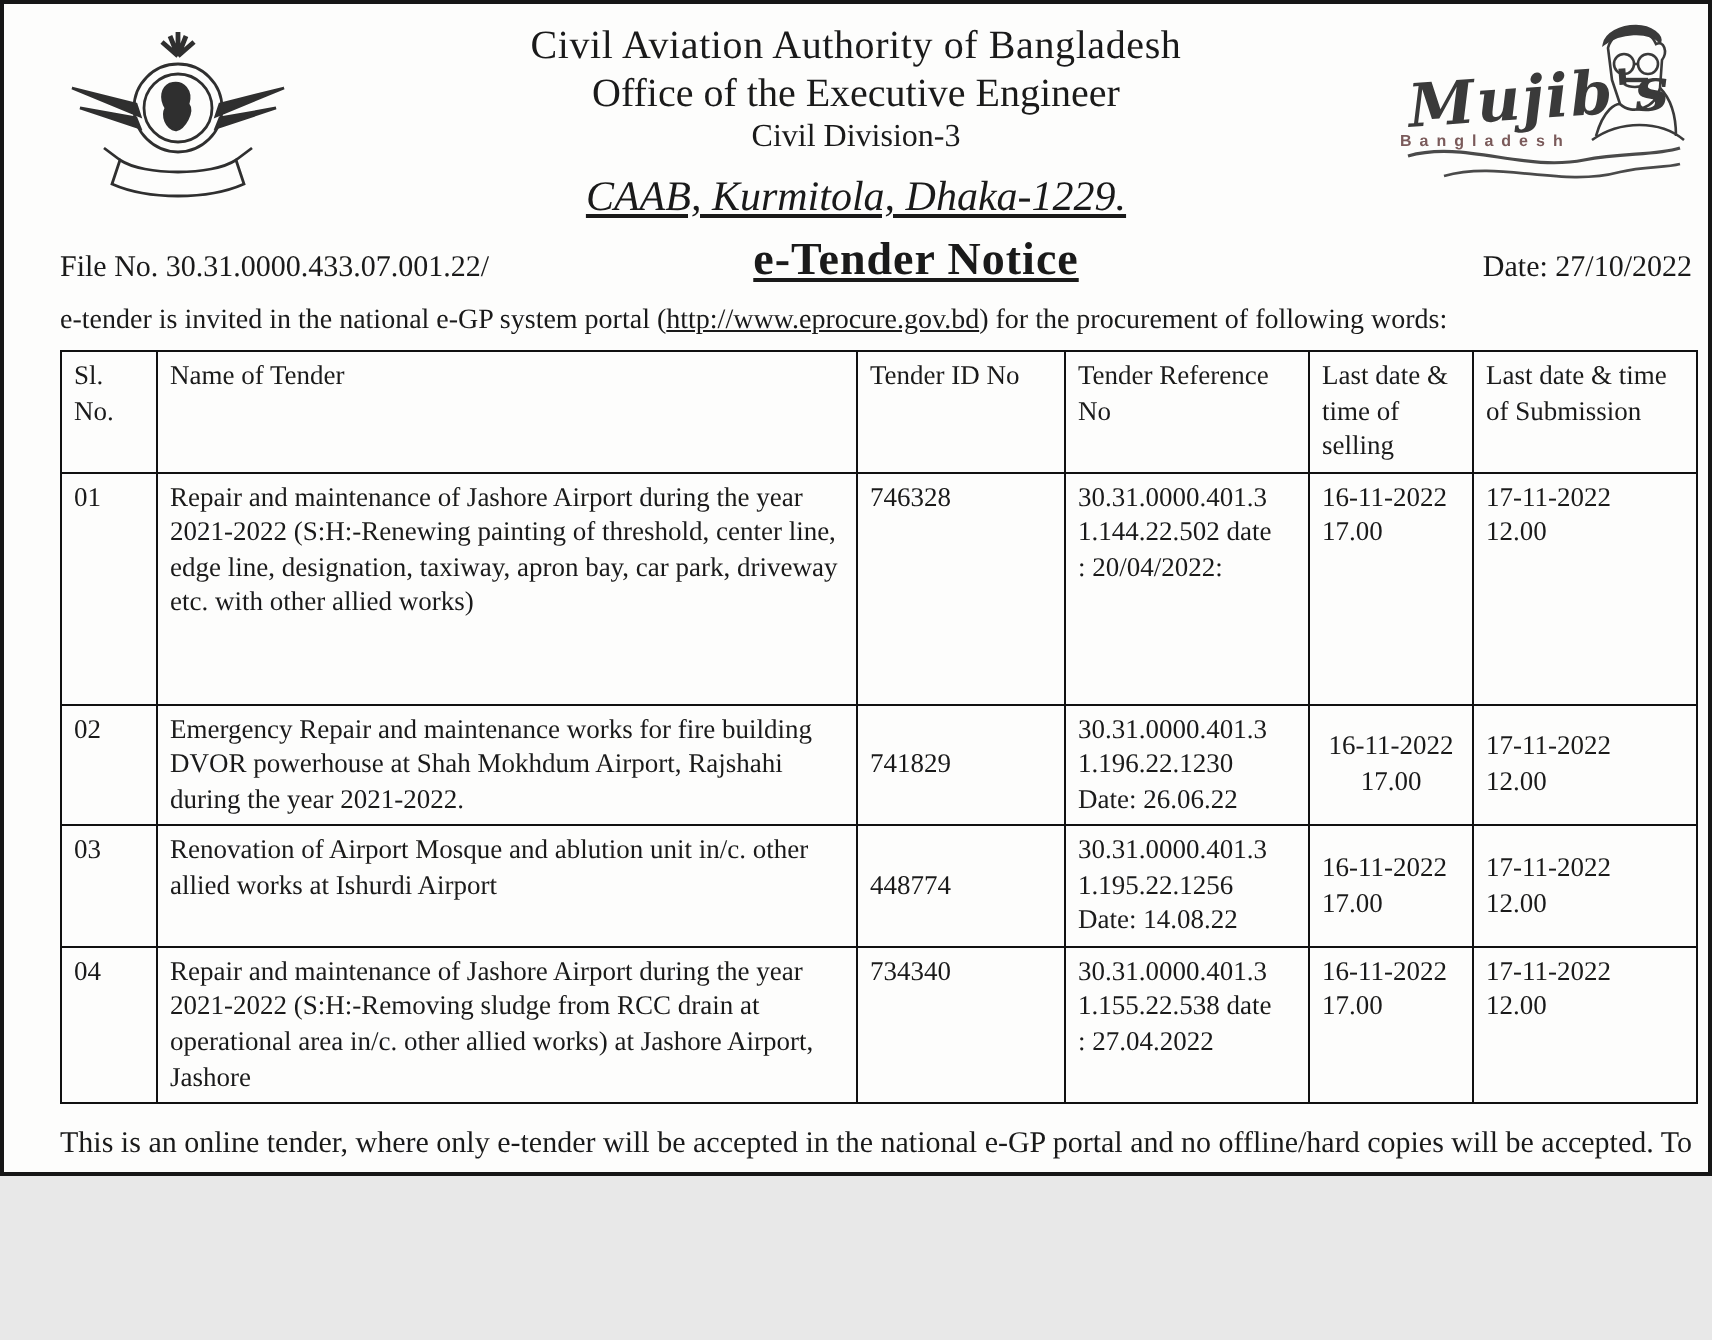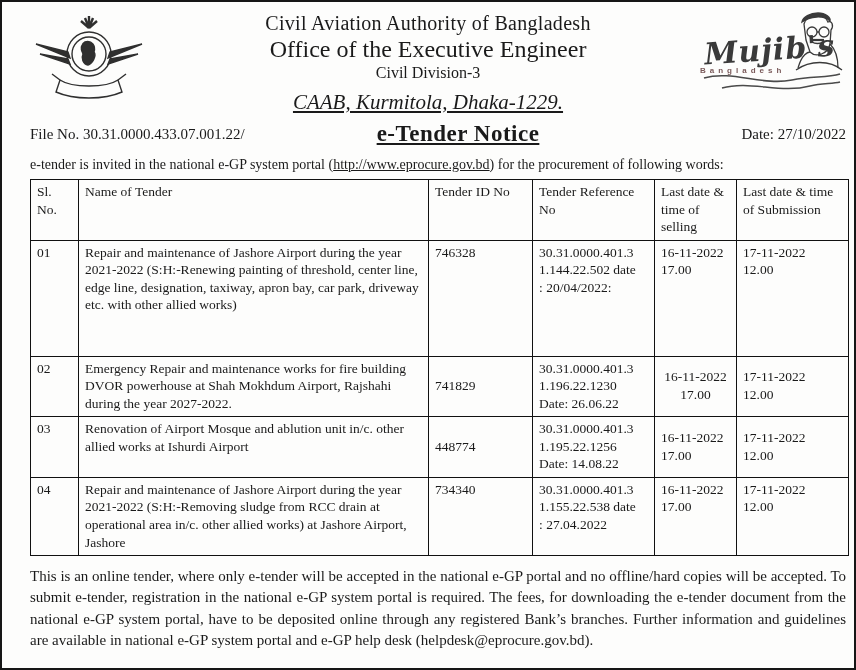--- a/index.html
+++ b/index.html
@@ -1,43 +1,43 @@
 <!DOCTYPE html>
 <html><head>
 <meta charset="utf-8">
 <style>
   html,body{margin:0;padding:0;background:#e8e8e8;}
   .page{
-    position:relative; width:856px; height:670px; background:#fdfdfc;
+    position:relative; width:856px; height:588px; background:#fdfdfc;
     box-sizing:border-box; border:2px solid #161616;
     font-family:"Liberation Serif", serif; color:#1a1a1a; overflow:hidden;
   }
   .inner{position:absolute; left:28px; right:8px; top:6px;}
   
   .hdr{display:flex; align-items:flex-start;}
   .emblem{width:130px; flex:0 0 130px; padding-top:6px;}
   .hdr-center{flex:1; text-align:center; padding-top:4px;}
   .h1{font-size:20px; letter-spacing:.3px;}
-  .h2{font-size:24px; margin-top:1px;}
+  .h2{font-size:20px; margin-top:1px;}
   .h3{font-size:16px; margin-top:1px;}
   .h4{font-size:21px; margin-top:8px; text-decoration:underline;font-style:italic;}
   .mujib{width:150px; flex:0 0 150px; position:relative; height:90px;}
   .mujib-script{
     position:absolute; left:8px; top:24px; font-size:30px; font-style:italic;
     font-weight:bold; color:#3a3a3a; transform:rotate(-4deg);
     font-family:"DejaVu Serif", serif; letter-spacing:1px;
   }
   .mujib-sub{
     position:absolute; left:4px; top:58px; font-size:8px; letter-spacing:4px;
     color:#7a5a5a; font-family:"Liberation Sans", sans-serif; font-weight:bold;
   }
   .mujib svg.portrait{position:absolute; right:2px; top:2px;}
   .mujib svg.waves{position:absolute; left:6px; top:64px;}
   
-  .meta-row{display:flex; align-items:center; margin-top:6px;}
+  .meta-row{display:flex; align-items:flex-end; margin-top:6px;}
   .meta-file{flex:1; font-size:15px;}
   .meta-title{flex:0 0 auto; font-size:23px; font-weight:bold; text-decoration:underline; letter-spacing:.5px;margin-left:40px;}
   .meta-date{flex:1; text-align:right; font-size:15px;}
   .intro{font-size:14px; margin:10px 0 6px 0;}
   a.link{color:#1a1a1a; text-decoration:underline; cursor:pointer;}
   
   table.tender{border-collapse:collapse; table-layout:fixed; width:818px; margin-top:2px;}
   table.tender th, table.tender td{
     border:1.4px solid #111; font-size:13.5px; font-weight:normal;
     padding:3px 6px 4px 6px; vertical-align:top; text-align:left; line-height:1.3;
@@ -150,21 +150,21 @@
         <td class="pre">30.31.0000.401.3
 1.144.22.502 date
 : 20/04/2022:</td>
         <td class="pre">16-11-2022
 17.00</td>
         <td class="pre">17-11-2022
 12.00</td>
       </tr>
       <tr class="vmid">
         <td class="sl" style="vertical-align:top">02</td>
-        <td class="name" style="vertical-align:top">Emergency Repair and maintenance works for fire building DVOR powerhouse at Shah Mokhdum Airport, Rajshahi during the year 2027-2022.</td>
+        <td class="name" style="vertical-align:top">Emergency Repair and maintenance works for fire building DVOR powerhouse at Shah Mokhdum Airport, Rajshahi during the year 2021-2022.</td>
         <td class="id">741829</td>
         <td class="pre">30.31.0000.401.3
 1.196.22.1230
 Date: 26.06.22</td>
         <td class="pre" style="text-align:center">16-11-2022
 17.00</td>
         <td class="pre">17-11-2022
 12.00</td>
       </tr>
       <tr class="vmid">

